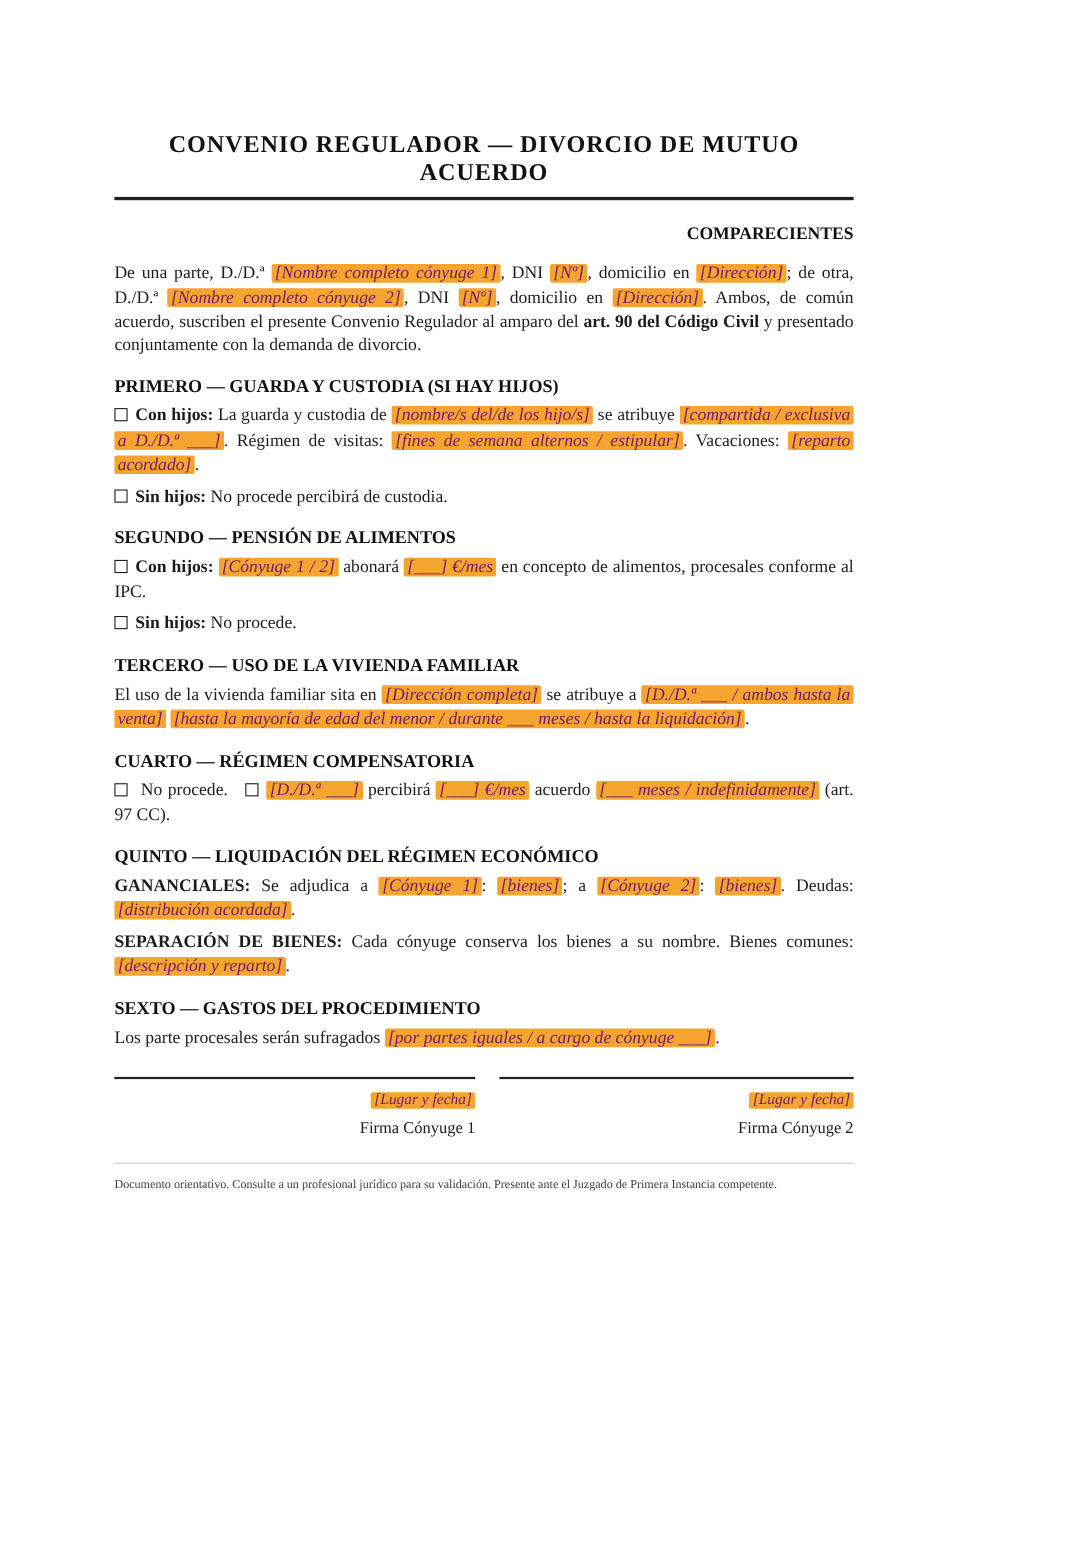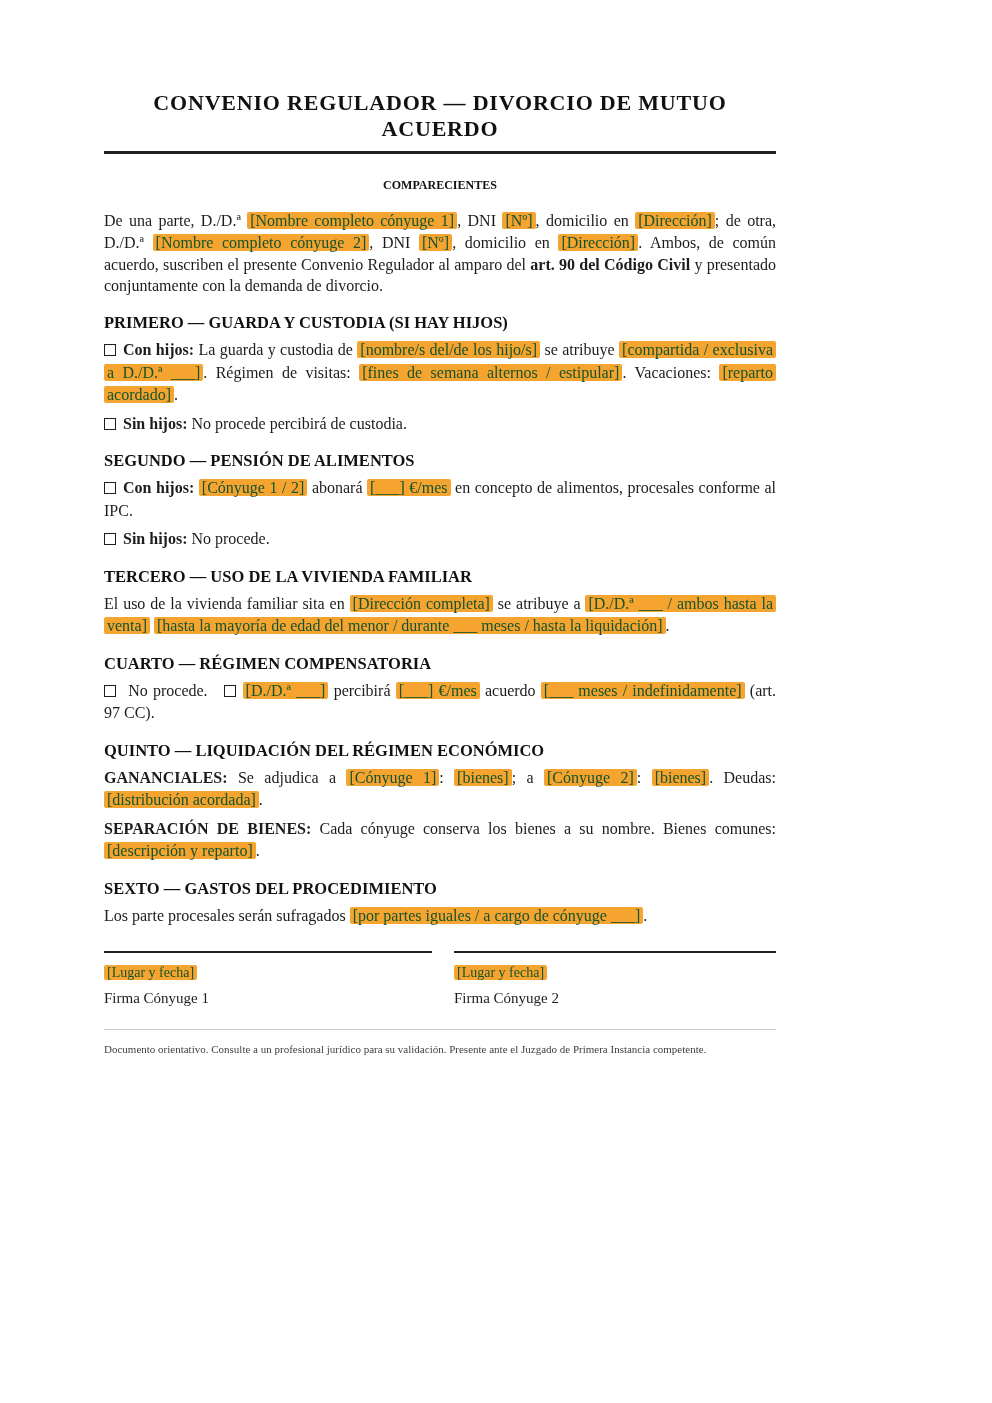--- a/index.html
+++ b/index.html
@@ -10,55 +10,55 @@
     --divider:#C9C9C9;
   }
   html,body{margin:0;padding:0;background:#ffffff;}
   body{
     font-family:"Liberation Serif","DejaVu Serif",serif;
     color:var(--text);
     -webkit-font-smoothing:antialiased;
   }
   .page{
     width:880px;height:1403px;box-sizing:border-box;
-    padding:90px 104px 0 104px;background:#ffffff;overflow:hidden;
+    padding:118px 104px 0 104px;background:#ffffff;overflow:hidden;
   }
   h1.doc-title{
     font-size:22px;line-height:26px;font-weight:bold;margin:0;
     text-align:center;color:var(--heading);letter-spacing:0.8px;
   }
   .title-rule{height:3px;background:#1f1f1f;margin-top:9px;}
   h2.sub-heading{
-    font-size:12px;line-height:22px;font-weight:bold;margin:20px 0 0;
-    text-align:center;color:var(--heading);
+    font-size:16px;line-height:22px;font-weight:bold;margin:20px 0 0;
+    text-align:right;color:var(--heading);
   }
   p.body-par{
     font-size:16px;line-height:21.8px;text-align:justify;margin:14px 0 0;
   }
   h3.sec-heading{
     font-size:16.5px;line-height:21px;font-weight:bold;margin:15px 0 0;
     color:var(--heading);
   }
   p.clause{
     font-size:16px;line-height:22.5px;text-align:justify;margin:6px 0 0;
   }
   .hl{
-    background:var(--hl);color:#14532d;padding:0 3px;border-radius:2px;
-    box-decoration-break:clone;-webkit-box-decoration-break:clone;
+    background:var(--hl);color:#701a75;padding:0 3px;border-radius:2px;
+    box-decoration-break:clone;font-style:italic;-webkit-box-decoration-break:clone;
   }
   .b{font-weight:bold;}
   .cb{
     display:inline-block;width:10px;height:10px;border:1.5px solid #1d1d1d;
     margin-right:7px;vertical-align:-1px;background:#fff;
   }
   .gap{display:inline-block;width:16px;}
   .signatures{
     display:flex;justify-content:space-between;margin-top:24px;
   }
-  .sig-col{width:328px;text-align:left;}
+  .sig-col{width:328px;text-align:right;}
   .sig-col.right{width:322px;}
   .sig-line{border-top:2px solid #222;height:0;margin-bottom:10px;}
   .sig-place{font-size:14px;line-height:19px;}
   .sig-label{font-size:15px;line-height:20px;margin-top:6px;color:var(--text);}
   .footer-rule{height:1px;background:var(--divider);margin-top:21px;}
   p.footer-note{
     font-size:11px;line-height:18px;color:var(--muted);margin:10px 0 0;
     text-align:justify;
   }
 </style>

